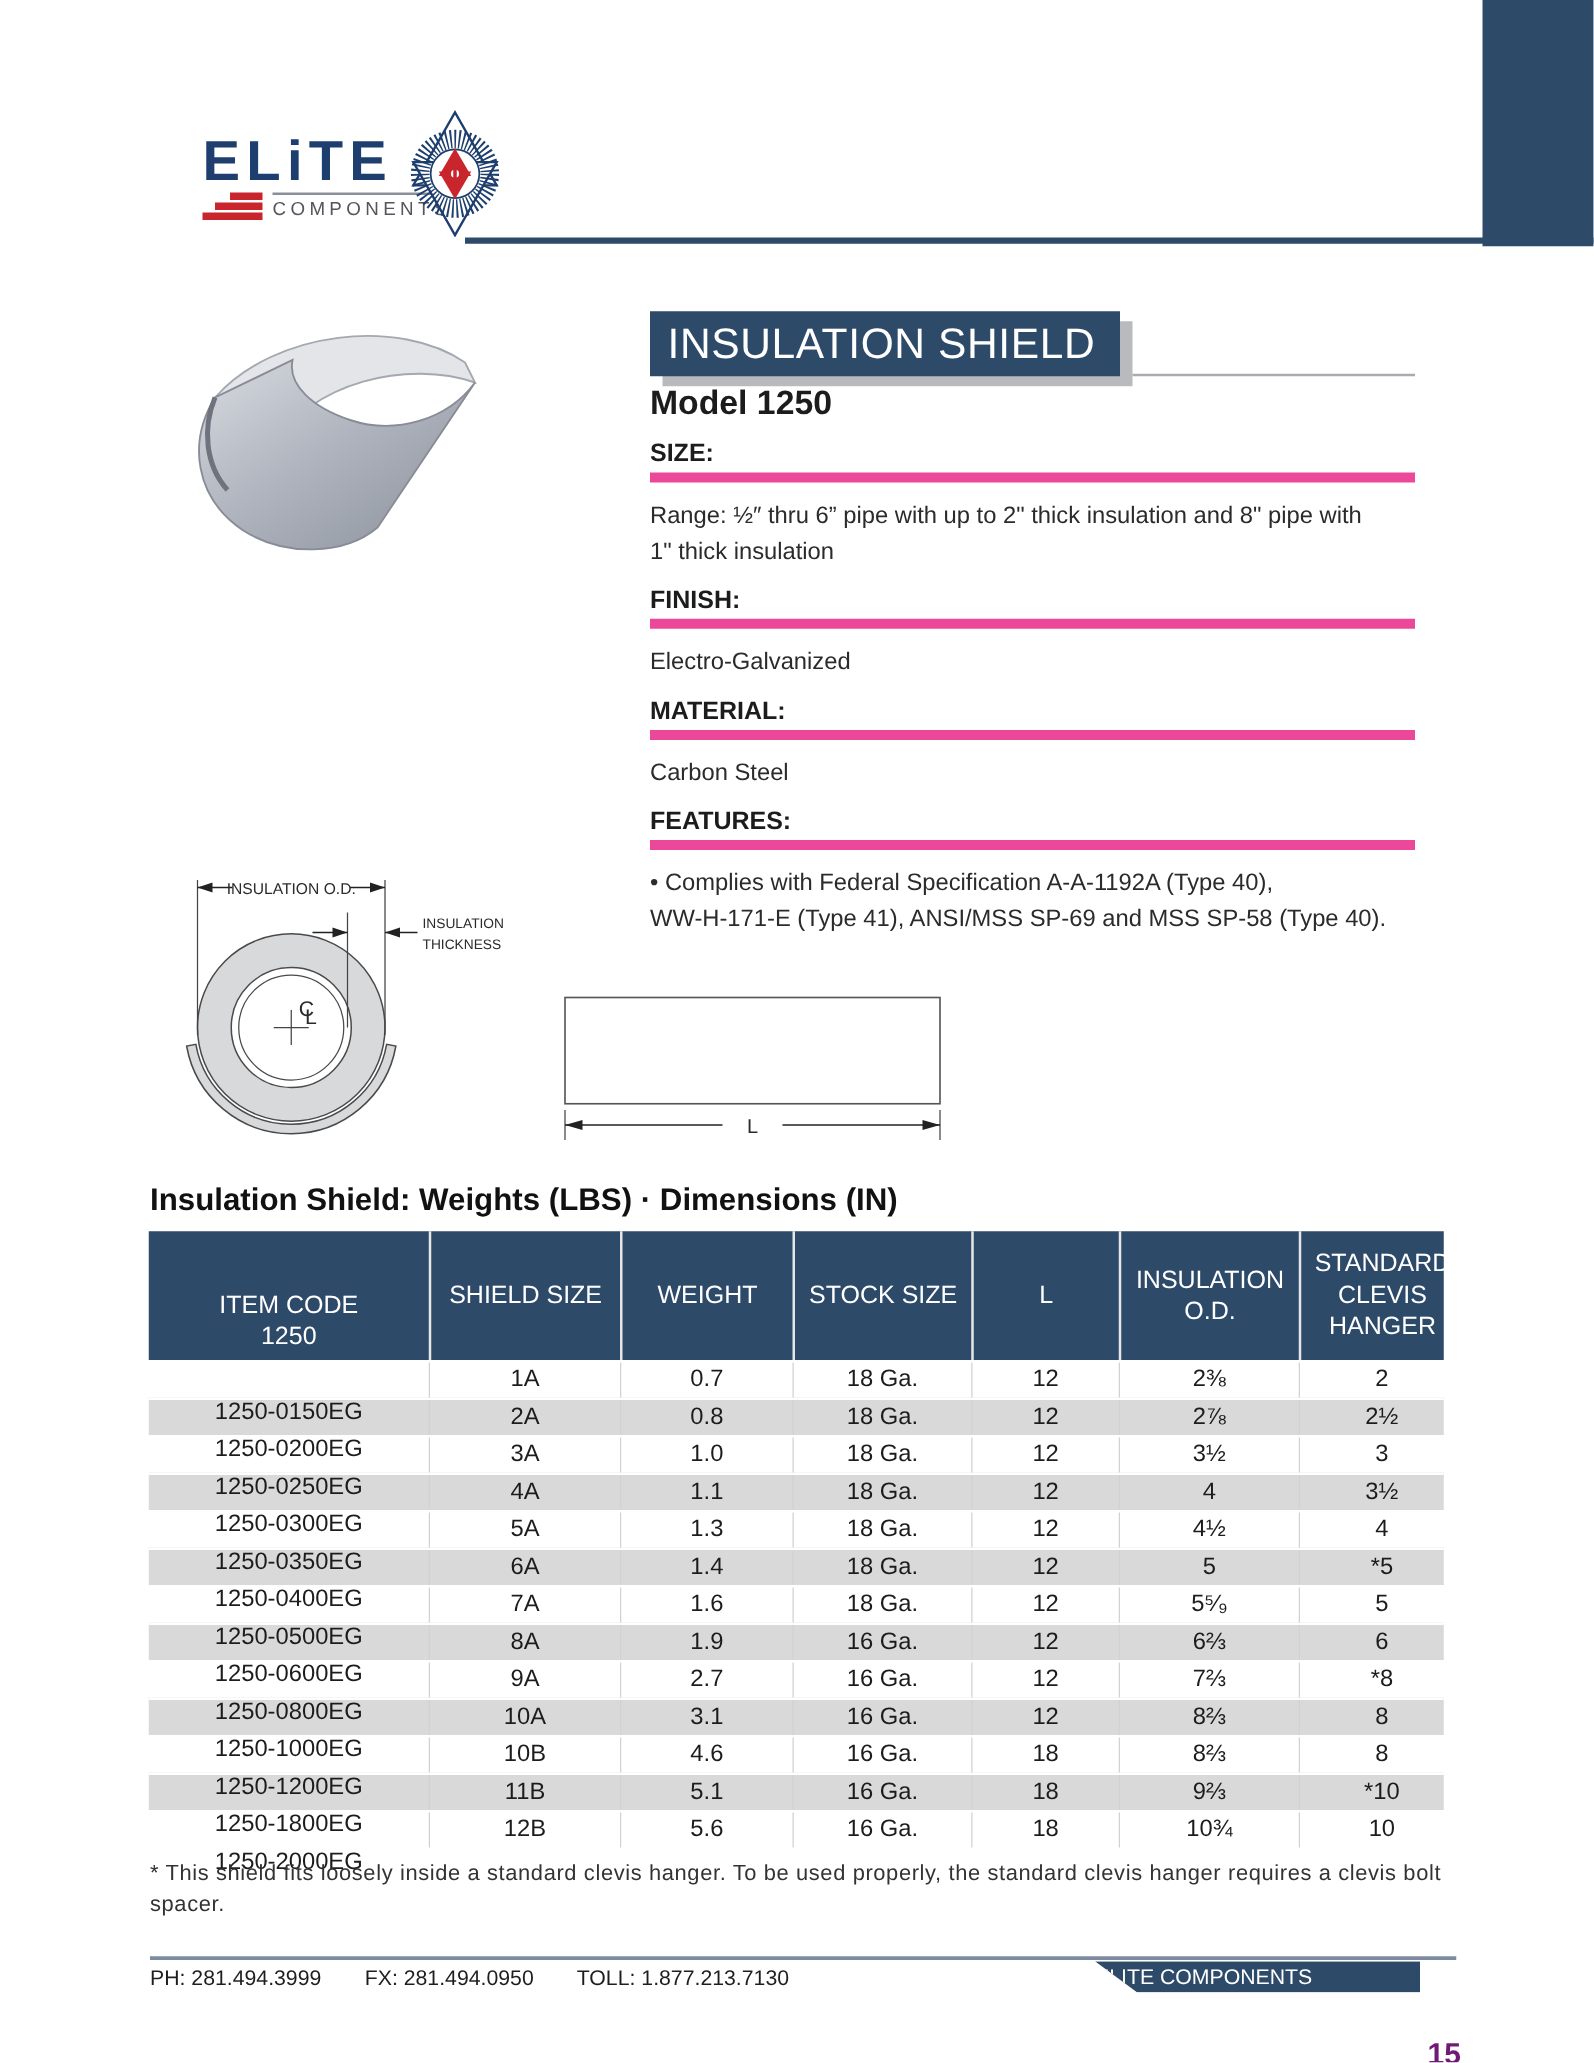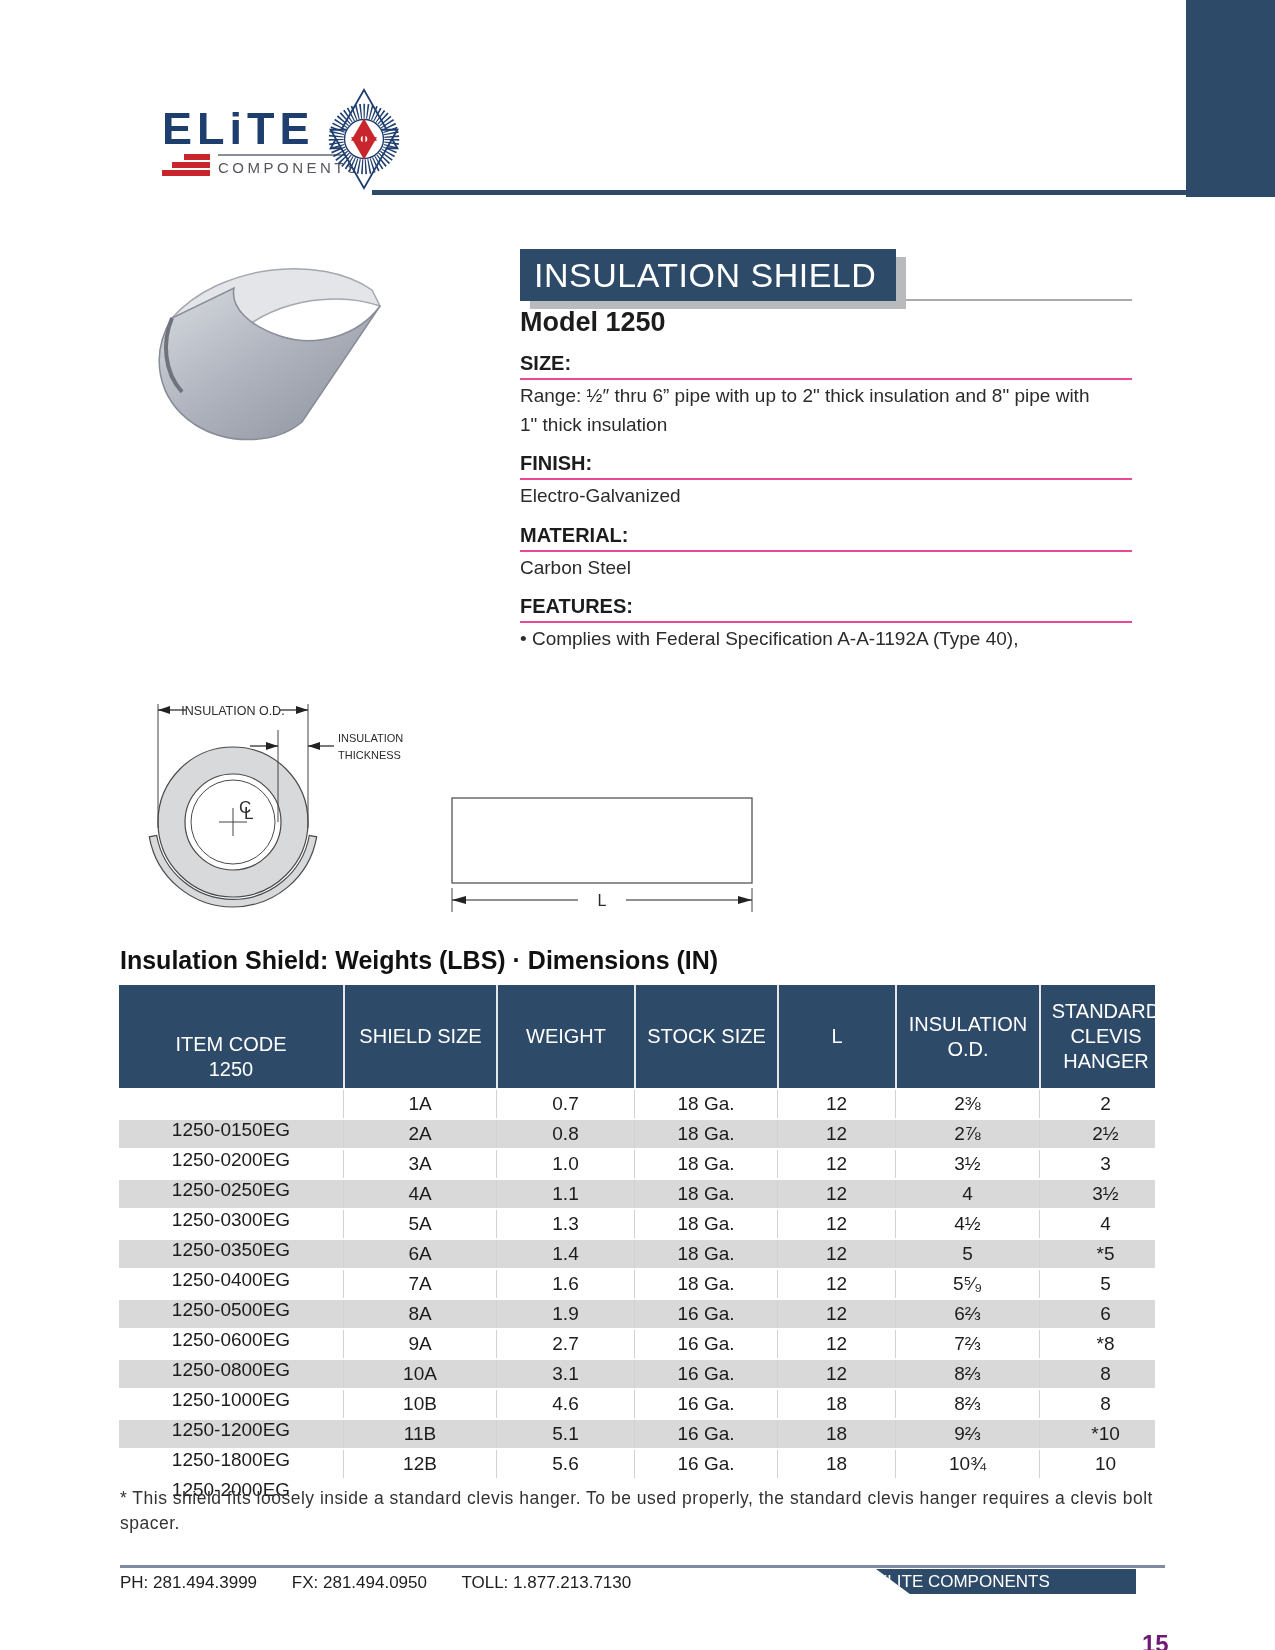--- a/index.html
+++ b/index.html
@@ -27,22 +27,22 @@
 
   
   .title-box { position:absolute; left:520px; top:249px; width:376px; height:52px; background:#2e4a69;
                box-shadow:10px 8px 0 0 #b9babd; color:#fff; font-size:34px; font-weight:normal;
                line-height:52px; padding-left:14px; letter-spacing:0.5px; }
   .title-tail { position:absolute; left:906px; top:299px; width:226px; height:2px; background:#a9abae; }
   .model { position:absolute; left:520px; top:307px; font-size:27px; font-weight:bold; color:#1c1c1c; }
 
   
   .specs { position:absolute; left:520px; top:352px; width:612px; color:#2b2b2b; }
-  .spec-label { font-size:20px; font-weight:bold; color:#1c1c1c; border-bottom:2px solid #ec4899;
-                padding-bottom:3px; margin-bottom:2px; }
+  .spec-label { font-size:20px; font-weight:bold; color:#1c1c1c; border-bottom:8px solid #ec4899;
+                padding-bottom:3px; margin-bottom:13px; }
   .spec-value { font-size:19px; line-height:1.5; margin-bottom:13px; }
 
   
   .product-img { position:absolute; left:130px; top:250px; }
   .diagram-xsec { position:absolute; left:128px; top:660px; }
   .diagram-side { position:absolute; left:438px; top:740px; }
   .dim-text { font-family:"Liberation Sans",sans-serif; fill:#2b2b2b; }
 
   
   .table-title { position:absolute; left:120px; top:946px; font-size:25px; font-weight:bold; color:#111; }
@@ -123,20 +123,21 @@
       <div>Range: ½″ thru 6” pipe with up to 2" thick insulation and 8" pipe with</div>
       <div>1" thick insulation</div>
     </div>
     <div class="spec-label">FINISH:</div>
     <div class="spec-value">Electro-Galvanized</div>
     <div class="spec-label">MATERIAL:</div>
     <div class="spec-value">Carbon Steel</div>
     <div class="spec-label">FEATURES:</div>
     <div class="spec-value">
       <div>• Complies with Federal Specification A-A-1192A (Type 40),</div>
+      <div>WW-H-171-E (Type 41), ANSI/MSS SP-69 and MSS SP-58 (Type 40).</div>
     </div>
   </div>
 
   <svg class="diagram-xsec" width="332" height="252" viewBox="0 0 332 252">
 
     <circle cx="105" cy="162" r="75" fill="#d8d9db" stroke="#4a4a4a" stroke-width="1.2"></circle>
     <circle cx="105" cy="162" r="48" fill="#ffffff" stroke="#4a4a4a" stroke-width="1.2"></circle>
     <circle cx="105" cy="162" r="42" fill="#ffffff" stroke="#4a4a4a" stroke-width="1"></circle>
 
     <path d="M 21.3 176.8 A 85 85 0 0 0 188.7 176.8 L 181.3 175.5 A 77.5 77.5 0 0 1 28.7 175.5 Z" fill="#d8d9db" stroke="#4a4a4a" stroke-width="1.2"></path>

